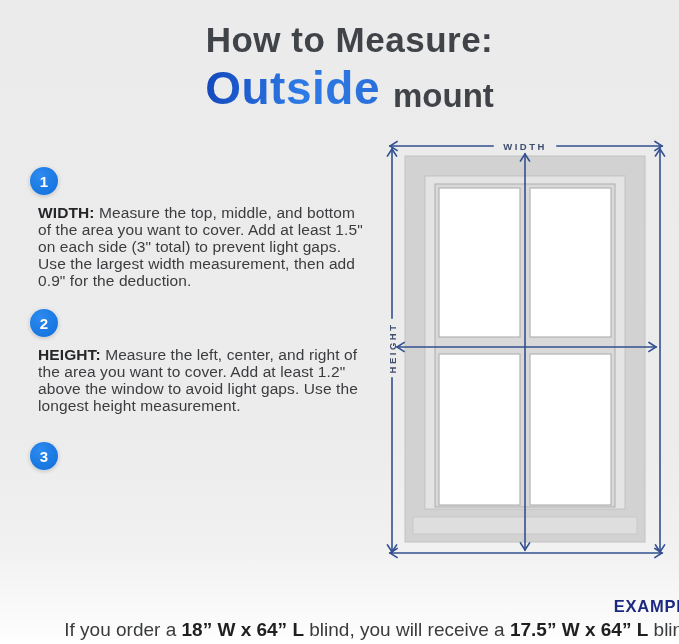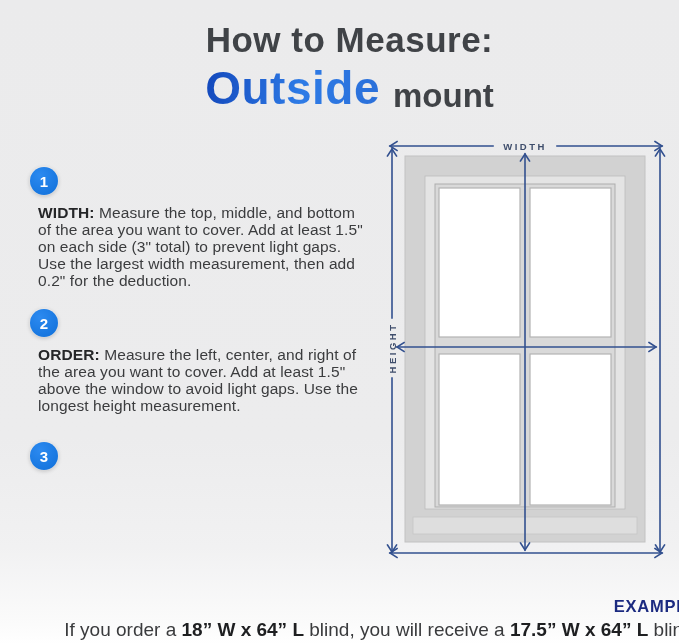--- a/index.html
+++ b/index.html
@@ -51,26 +51,26 @@
   <div class="title">
     <div class="title-line1">How to Measure:</div>
     <div class="title-line2">
       <span class="title-highlight">Outside</span>
       <span class="title-suffix">mount</span>
     </div>
   </div>
 
   <div class="step" id="step1">
     <div class="badge">1</div>
-    <p><b>WIDTH:</b> <span>Measure the top, middle, and bottom of the area you want to cover. Add at least 1.5" on each side (3" total) to prevent light gaps. Use the largest width measurement, then add 0.2" for the deduction.</span></p>
+    <p><b>WIDTH:</b> <span>Measure the top, middle, and bottom of the area you want to cover. Add at least 1.5" on each side (3" total) to prevent light gaps. Use the largest width measurement, then add 0.9" for the deduction.</span></p>
   </div>
 
   <div class="step" id="step2">
     <div class="badge">2</div>
-    <p><b>ORDER:</b> <span>Measure the left, center, and right of the area you want to cover. Add at least 1.5" above the window to avoid light gaps. Use the longest height measurement.</span></p>
+    <p><b>HEIGHT:</b> <span>Measure the left, center, and right of the area you want to cover. Add at least 1.2" above the window to avoid light gaps. Use the longest height measurement.</span></p>
   </div>
 
   <div class="step" id="step3">
     <div class="badge">3</div>
   </div>
 
   <div class="diagram">
     <svg width="292" height="436" viewBox="0 0 292 436">
 
       <g>

